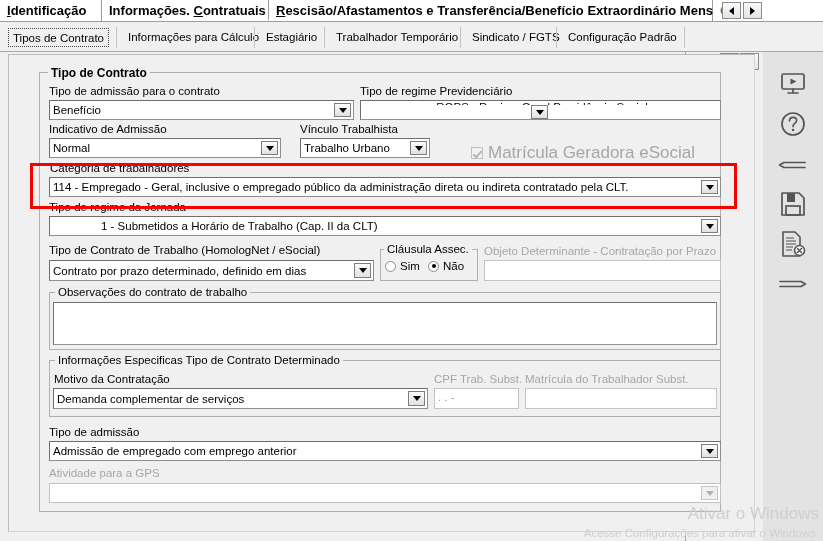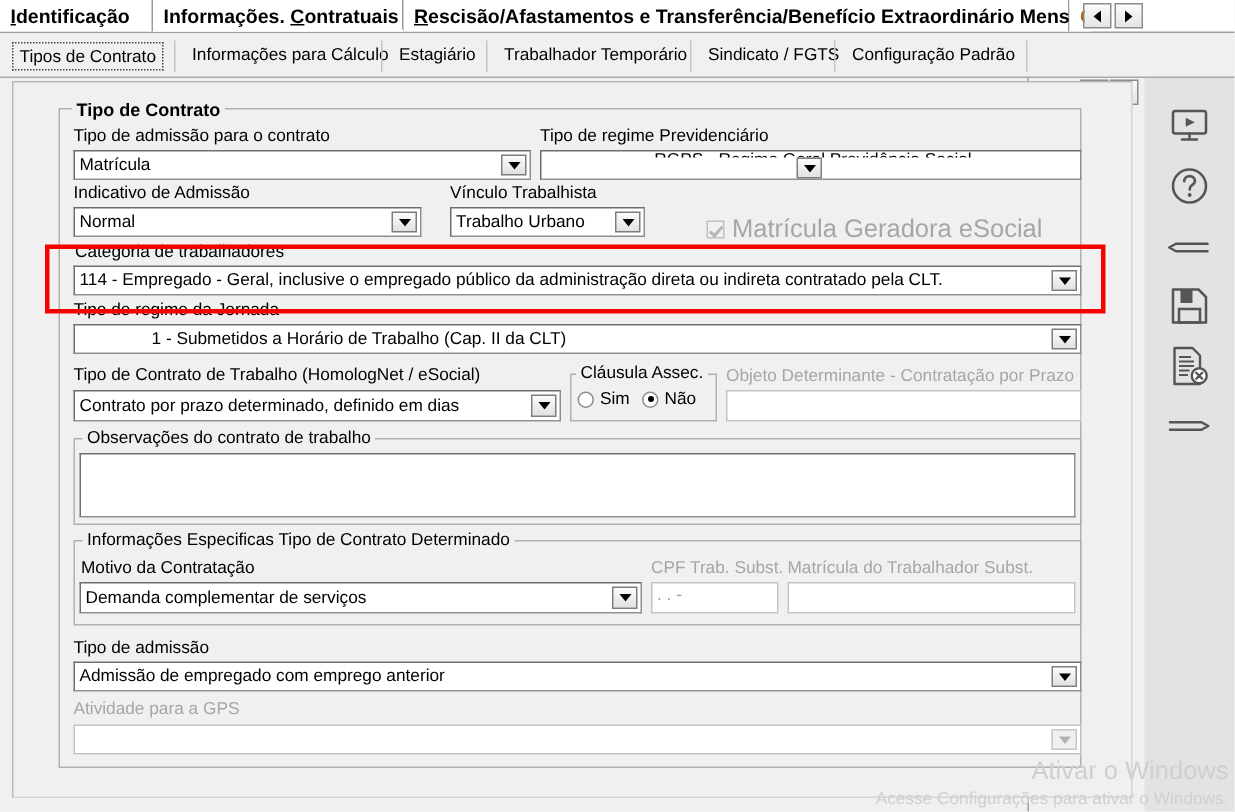--- a/index.html
+++ b/index.html
@@ -364,21 +364,21 @@
 
   <div class="content">
     <div class="innerpanel">
 
       <div class="gb" style="left:30px; top:17px; width:682px; height:440px;">
         <div class="gbtitle bold">Tipo de Contrato</div>
       </div>
 
       <div class="lbl" style="left:40px; top:30px;">Tipo de admissão para o contrato</div>
       <div class="combo" style="left:40px; top:45px; width:305px; height:20px;">
-        <span class="ctext">Matrícula</span>
+        <span class="ctext">Benefício</span>
         <span class="cbtn">
             <i class="dn"></i>
           </span>
       </div>
 
       <div class="lbl" style="left:351px; top:30px;">Tipo de regime Previdenciário</div>
       <div class="combo" style="left:351px; top:45px; width:361px; height:20px;flex-direction:column;">
         <span class="ctext">RGPS - Regime Geral Previdência Social</span>
         <span class="cbtn">
             <i class="dn"></i>

